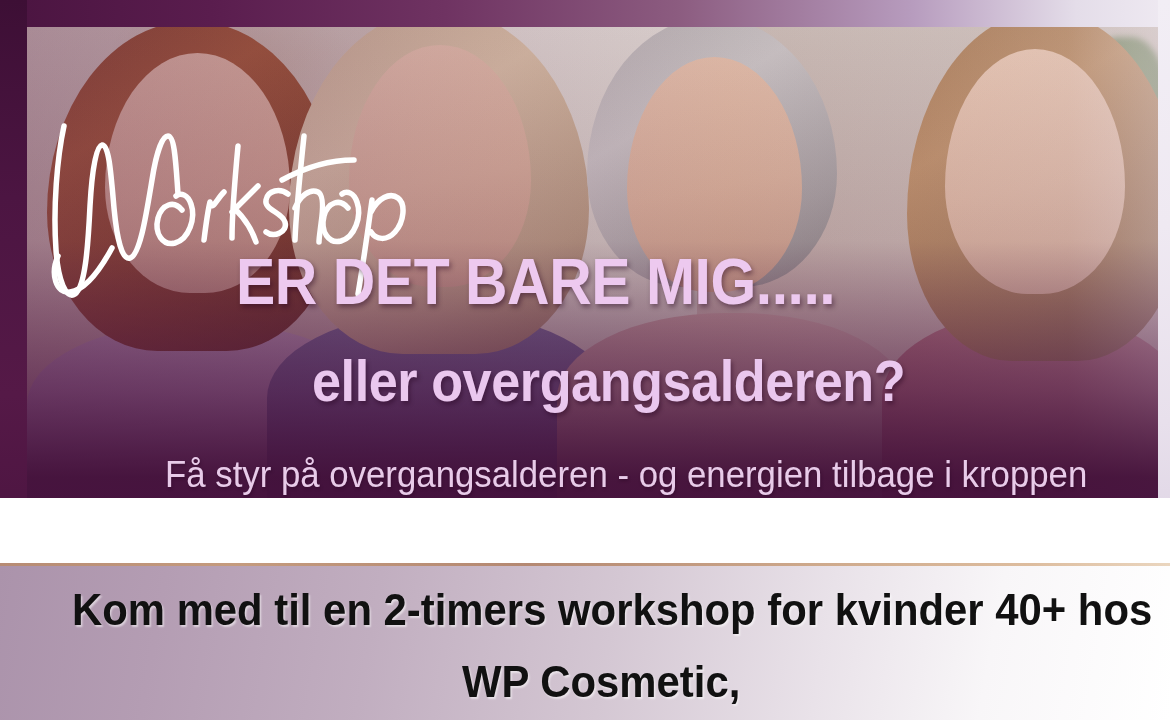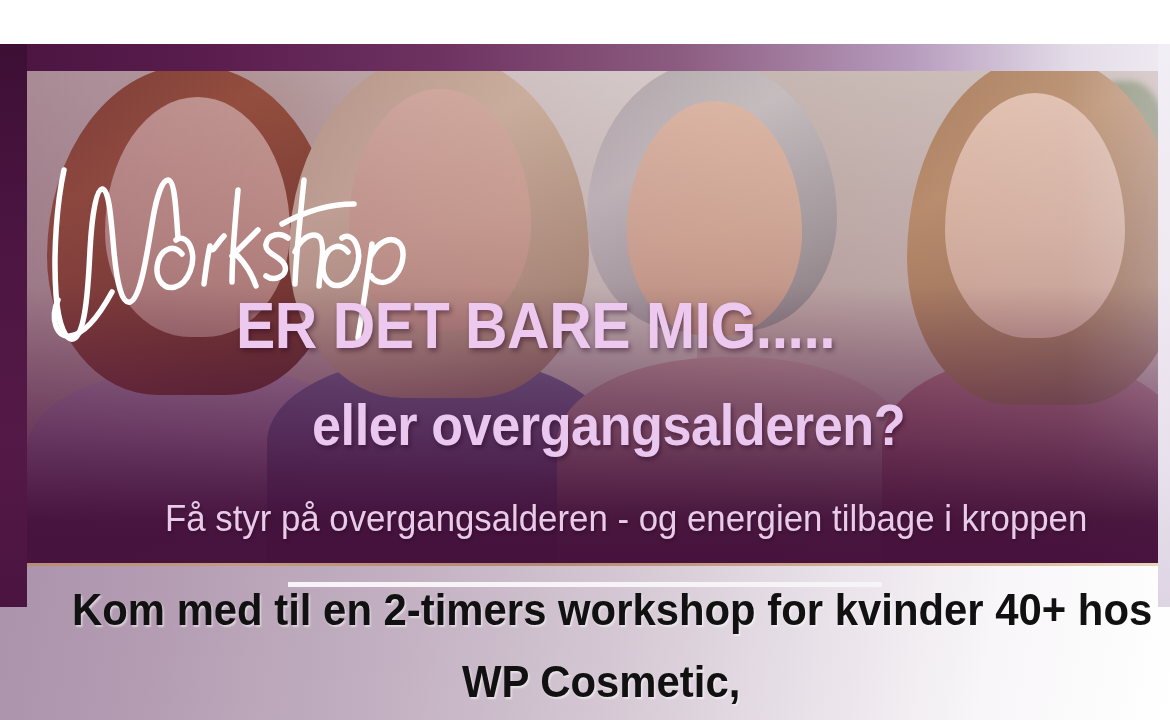--- a/index.html
+++ b/index.html
@@ -18,24 +18,23 @@
     overflow: hidden;
     background: #ffffff;
   }
 
   
   .hero {
     position: absolute;
     left: 0;
     top: 0;
     width: 1170px;
-    height: 563px;
+    height: 498px;
     overflow: hidden;
     background: linear-gradient(90deg, #4b1140 0%, #5d1c4f 22%, #79406b 55%, #b79cbe 82%, #ddd3e2 100%);
-    margin-top: 44px;
   }
 
   
   .hero-top-strip {
     position: absolute;
     left: 0;
     top: 0;
     width: 1170px;
     height: 27px;
     background: linear-gradient(90deg, #4a1440 0%, #5a1d4e 18%, #6f3362 38%, #8c5c80 58%, #b79cbe 78%, #e4dde9 92%, #efeaf2 100%);

